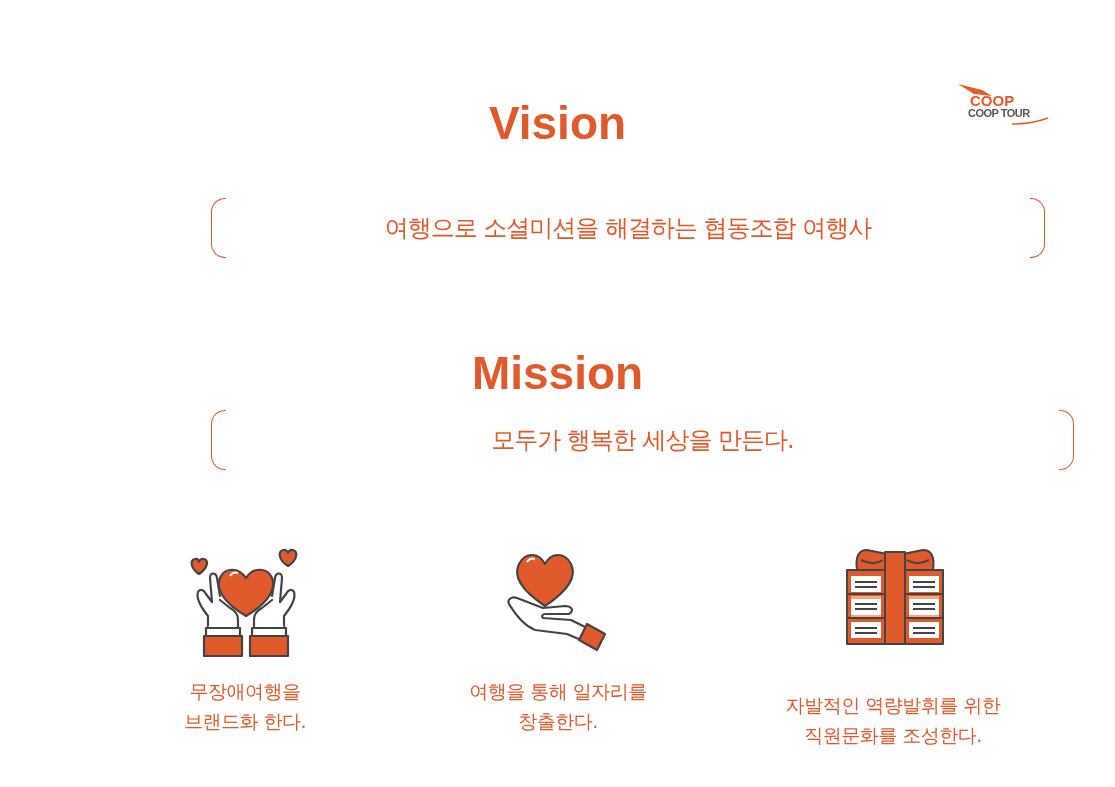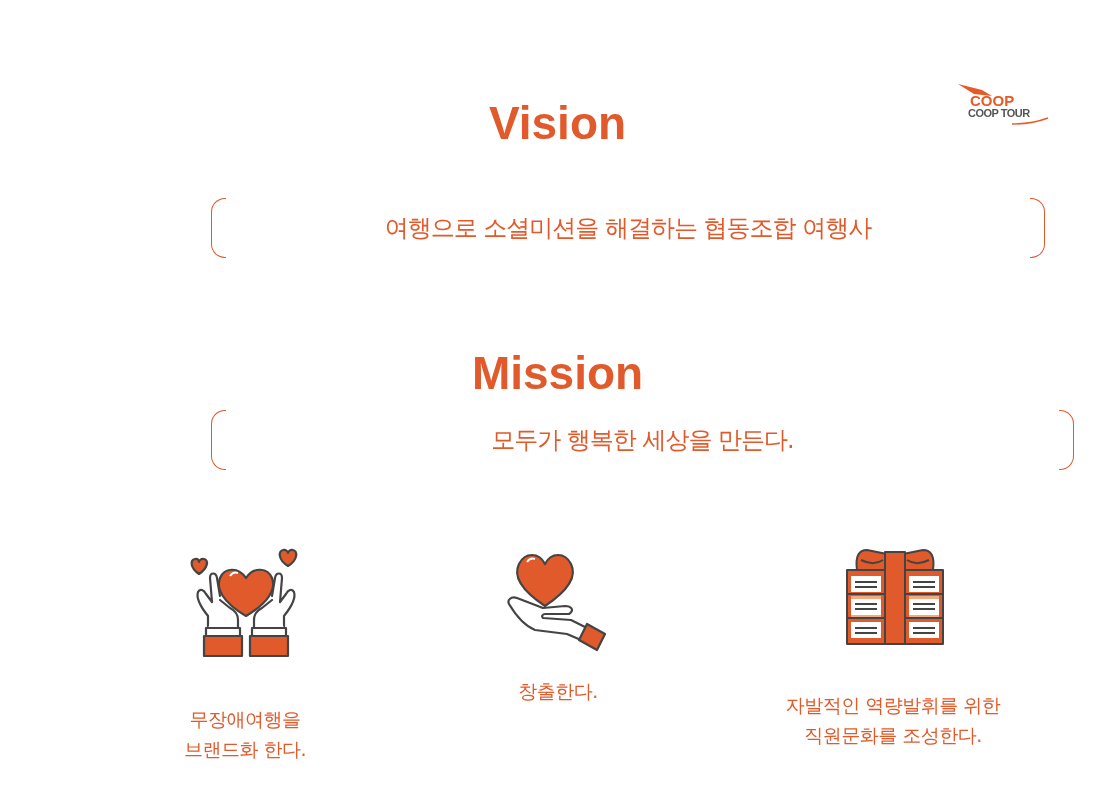--- a/index.html
+++ b/index.html
@@ -99,23 +99,24 @@
     <line x1="10" y1="80" x2="32" y2="80"></line>
       <line x1="10" y1="85" x2="32" y2="85"></line>
     <line x1="68" y1="80" x2="90" y2="80"></line>
       <line x1="68" y1="85" x2="90" y2="85"></line>
     <rect x="40" y="4" width="20" height="92" fill="#e05a2b"></rect>
     <path d="M16 12 C24 16 32 16 38 12" fill="none"></path>
     <path d="M62 12 C68 16 76 16 84 12" fill="none"></path>
   </g>
 </svg>
 
-<div class="caption" style="left:95px; top:676px;margin-top:28px;">
+<div class="caption" style="left:95px; top:676px;">
   <div>무장애여행을</div>
   <div>브랜드화 한다.</div>
 </div>
 <div class="caption" style="left:408px; top:676px;">
+  <div>여행을 통해 일자리를</div>
   <div>창출한다.</div>
 </div>
 <div class="caption" style="left:743px; top:676px;margin-top:14px;">
   <div>자발적인 역량발휘를 위한</div>
   <div>직원문화를 조성한다.</div>
 </div>
 
 </body></html>

